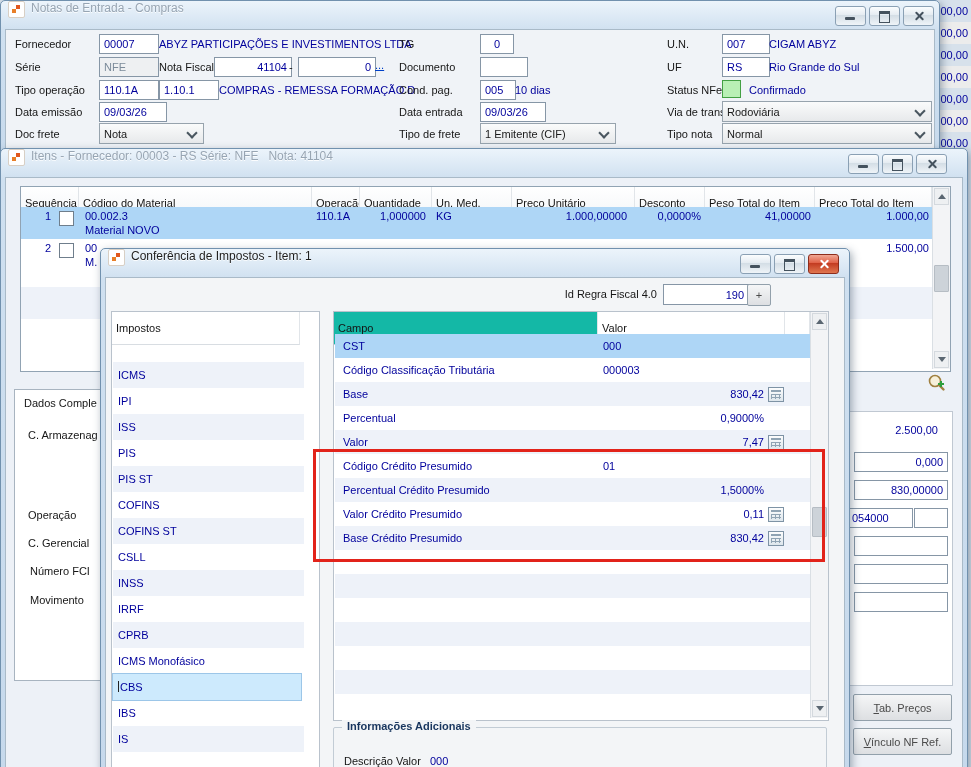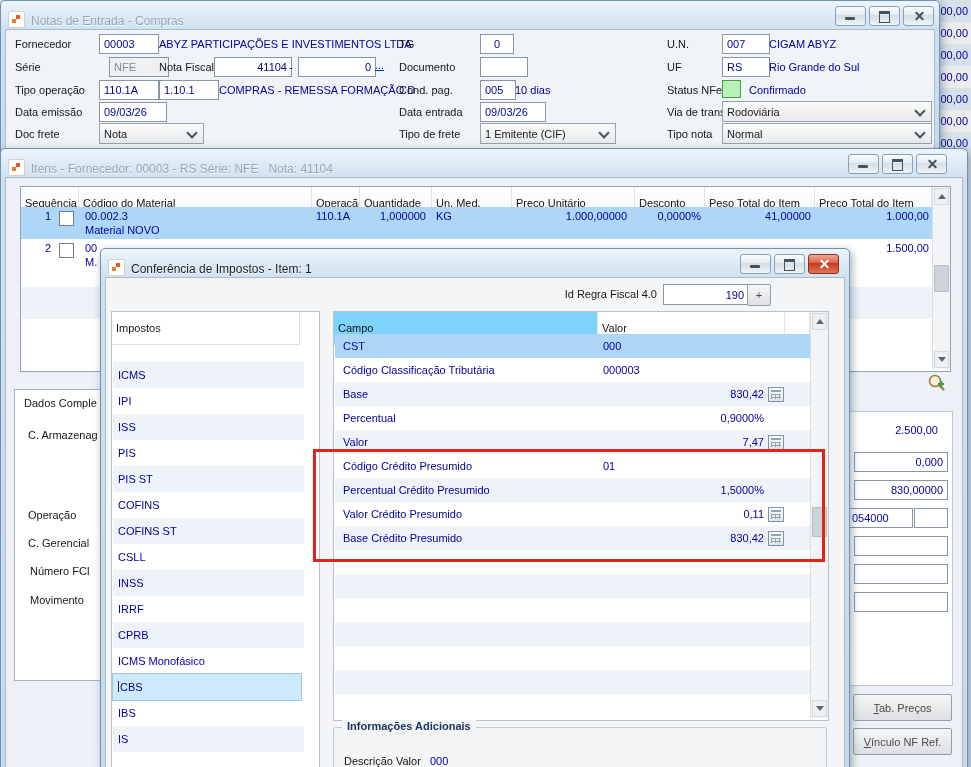--- a/index.html
+++ b/index.html
@@ -2,21 +2,21 @@
 <html><head>
 <meta charset="utf-8">
 <style>
   html,body{margin:0;padding:0}
   #screen{position:relative;width:971px;height:767px;overflow:hidden;background:#d7e1eb;
     font-family:"Liberation Sans",sans-serif;font-size:11px;color:#141414}
   .abs{position:absolute}
   
   .win{position:absolute;border:1px solid #7191ae;border-radius:5px 5px 0 0;
     background:linear-gradient(#ecf4fb,#cfe0f0 30px,#c6d9ec);box-shadow:2px 3px 8px rgba(50,70,90,.45)}
-  .tbar{position:absolute;left:0;top:0;right:0;height:27px;display:flex;align-items:flex-end;padding-left:7px;gap:6px}
+  .tbar{position:absolute;left:0;top:0;right:0;height:27px;display:flex;align-items:flex-start;padding-left:7px;gap:6px}
   .ttl{font-size:12px;white-space:pre;text-shadow:0 1px 0 rgba(255,255,255,.85)}
   .ttl-in{color:#97a5b3}.ttl-ac{color:#1d1d1d}
   .appico{width:15px;height:15px;background:#fff;border:1px solid #d8cfc4;border-radius:2px;position:relative;flex:none}
   .appico::before{content:"";position:absolute;left:3px;top:3px;width:8px;height:8px;
     background:conic-gradient(#e2581e 25%,#fff 0 50%,#e87f28 0 75%,#fff 0)}
   .wbtns{position:absolute;top:5px;display:flex;gap:3px}
   .wbtn{width:29px;height:18px;border:1px solid #8aa0b4;border-radius:3px;position:relative;
     background:linear-gradient(#fbfdfe,#e4ebf1 45%,#d3dde5 45%,#eff4f8)}
   .wbtn.red{background:linear-gradient(#f0a895,#e05f45 45%,#c23a20 45%,#e0764f);border-color:#8d2d1c}
   .g-min{position:absolute;left:9px;top:10px;width:10px;height:3px;background:#44525e;border-radius:1px}
@@ -118,30 +118,30 @@
       <div class="wbtn">
           <span class="g-res"></span>
         </div>
       <div class="wbtn">
           <span class="g-x"></span>
         </div>
     </div>
     <div class="content" style="left:4px;top:28px;width:928px;height:144px"></div>
 
     <div class="lbl" style="left:14px;top:37px">Fornecedor</div>
-    <div class="ibox" style="left:98px;top:33px;width:50px;height:18px">00003</div>
+    <div class="ibox" style="left:98px;top:33px;width:50px;height:18px">00007</div>
     <div class="navy abs" style="left:158px;top:37px">ABYZ PARTICIPAÇÕES E INVESTIMENTOS LTDA</div>
     <div class="lbl" style="left:398px;top:37px">TG</div>
     <div class="ibox" style="left:479px;top:33px;width:24px;height:18px;justify-content:center">0</div>
     <div class="lbl" style="left:666px;top:37px">U.N.</div>
     <div class="ibox" style="left:721px;top:33px;width:38px;height:18px">007</div>
     <div class="navy abs" style="left:768px;top:37px">CIGAM ABYZ</div>
 
     <div class="lbl" style="left:14px;top:60px">Série</div>
-    <div class="ibox dis" style="left:108px;top:56px;width:50px;height:18px">NFE</div>
+    <div class="ibox dis" style="left:98px;top:56px;width:50px;height:18px">NFE</div>
     <div class="lbl" style="left:158px;top:60px">Nota Fiscal</div>
     <div class="ibox r" style="left:213px;top:56px;width:68px;height:18px">41104</div>
     <div class="lbl" style="left:288px;top:60px">-</div>
     <div class="ibox r" style="left:297px;top:56px;width:68px;height:18px">0</div>
     <div class="link abs" style="left:374px;top:58px">...</div>
     <div class="lbl" style="left:398px;top:60px">Documento</div>
     <div class="ibox" style="left:479px;top:56px;width:38px;height:18px"></div>
     <div class="lbl" style="left:666px;top:60px">UF</div>
     <div class="ibox" style="left:721px;top:56px;width:38px;height:18px">RS</div>
     <div class="navy abs" style="left:768px;top:60px">Rio Grande do Sul</div>
@@ -321,21 +321,21 @@
       <div class="imp alt" style="top:258px">INSS</div>
       <div class="imp" style="top:284px">IRRF</div>
       <div class="imp alt" style="top:310px">CPRB</div>
       <div class="imp" style="top:336px">ICMS Monofásico</div>
       <div class="imp sel2" style="top:362px">CBS</div>
       <div class="imp" style="top:388px">IBS</div>
       <div class="imp alt" style="top:414px">IS</div>
     </div>
 
     <div class="twrap" style="left:232px;top:62px;width:494px;height:408px;border-color:#b9c2cc">
-      <div class="hc" style="left:0;width:264px;height:22px;background:#7dd3fc">Campo</div>
+      <div class="hc" style="left:0;width:264px;height:22px;background:#14b8a6">Campo</div>
       <div class="hc" style="left:264px;width:187px;height:22px;background:#fff">Valor</div>
       <div class="hc" style="left:451px;width:25px;height:22px;background:#fff"></div>
 
       <div class="crow sel" style="top:22px">
         <span class="cname">CST</span>
         <span class="cval-l">000</span>
       </div>
       <div class="crow" style="top:46px">
         <span class="cname">Código Classificação Tributária</span>
         <span class="cval-l">000003</span>

